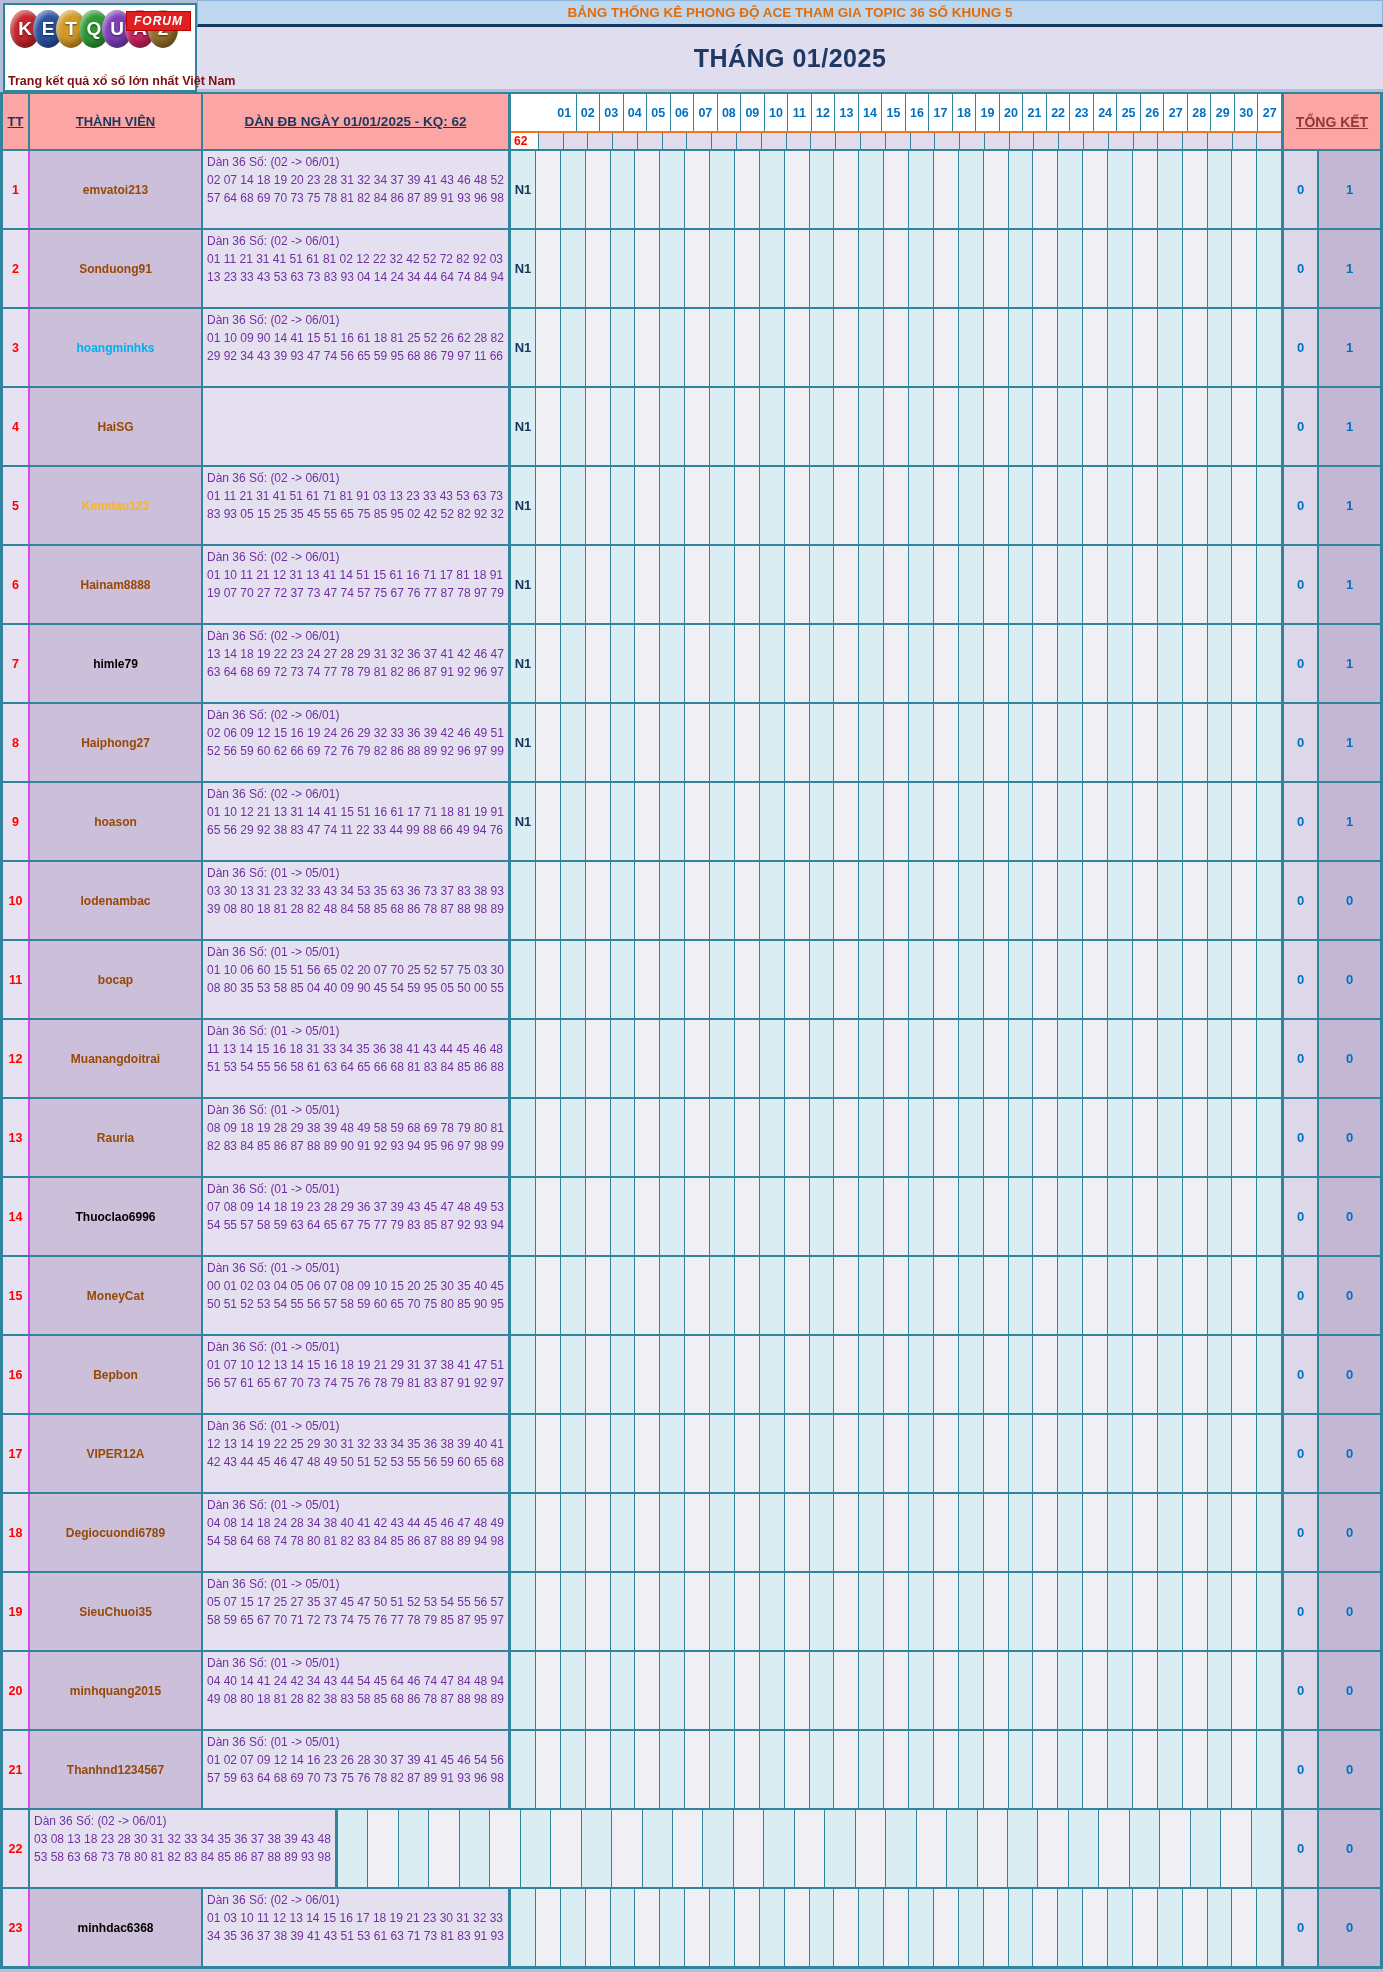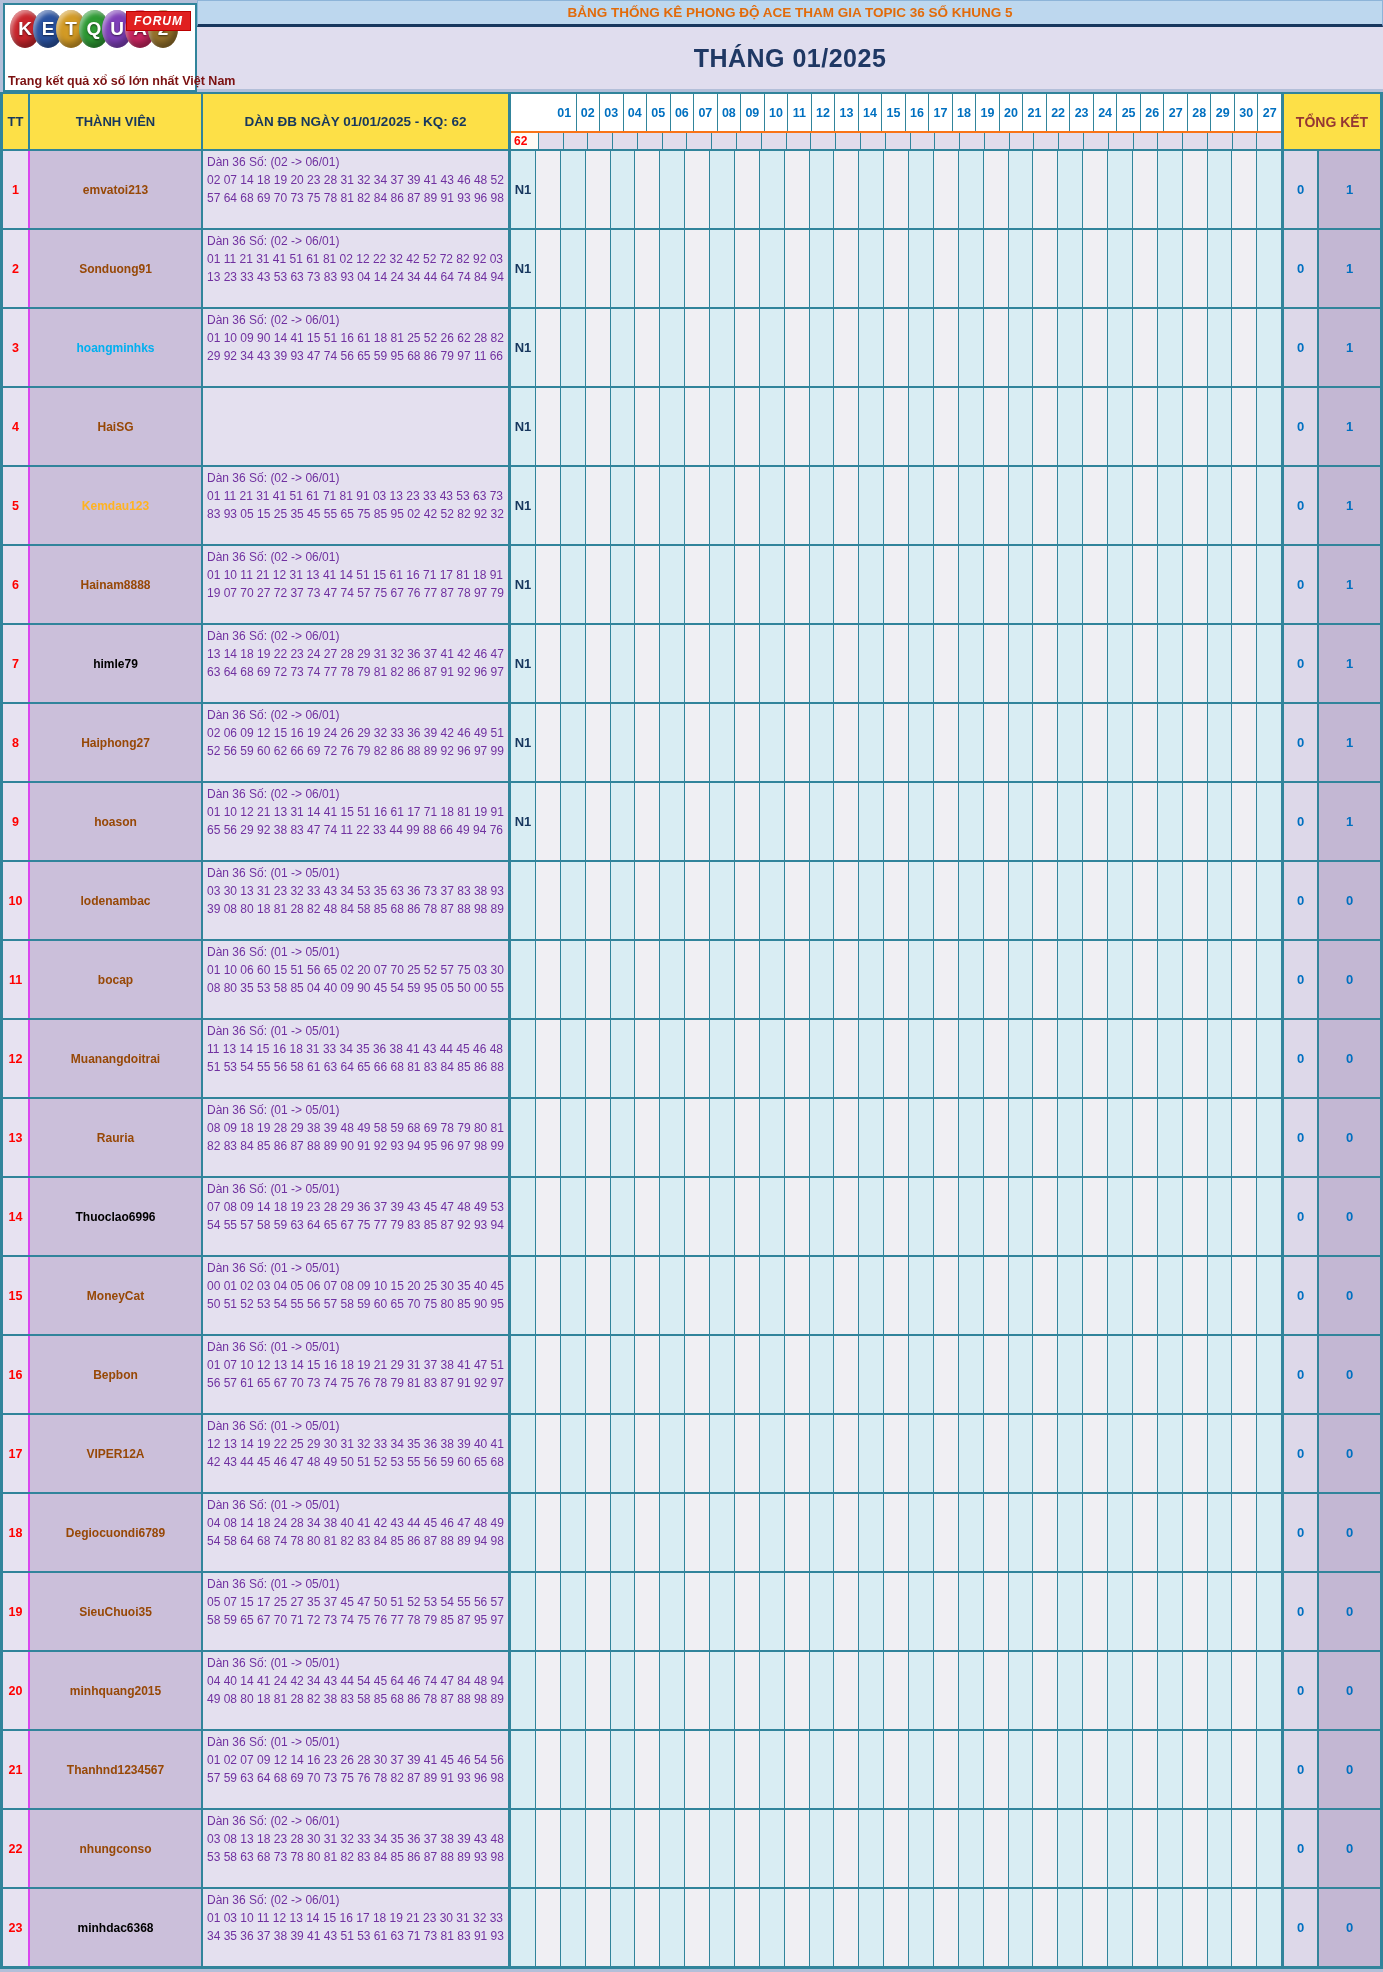--- a/index.html
+++ b/index.html
@@ -25,22 +25,22 @@
   .top-right { flex:1; display:flex; flex-direction:column; }
   .banner { height:27px; background:#BDD7EE; border:1px solid #8DB4D8; border-bottom:3px solid #17375E;
             display:flex; align-items:center; justify-content:center;
             color:#E26B0A; font-weight:bold; font-size:13.5px; }
   .month { height:62px; background:#E0DDEE; display:flex; align-items:center; justify-content:center;
            color:#1F3864; font-weight:bold; font-size:25px; letter-spacing:.5px; }
 
   
   .tbl { border:3px solid #31849B; border-top-width:2px; background:#E4E0EF; }
   .thead { display:flex; height:55px; }
-  .hcell { background:#fde047; color:#17375E; font-weight:bold; font-size:13px;
-           display:flex; align-items:center; justify-content:center; text-align:center; }
+  .hcell { background:#fca5a5; color:#17375E; font-weight:bold; font-size:13px;
+           display:flex; align-items:center; justify-content:center; text-align:center;text-decoration:underline; }
   .h-tt { width:25px; }
   .h-member { width:173px; border-left:2px solid #31849B; }
   .h-dan { width:307px; border-left:2px solid #31849B; font-size:13.5px; }
   .h-days { flex:1; display:flex; flex-direction:column; border-left:3px solid #31849B; }
   .daynums { height:37px; display:flex; }
   .daynum { flex:1; background:#ffffff; border-left:1px solid #31849B; color:#0070C0;
             font-weight:bold; font-size:12.5px; display:flex; align-items:center; justify-content:center; }
   .daynum:first-child { border-left:0;padding-left:42px; }
   .subrow { flex:1; display:flex; border-top:2px solid #f97316; }
   .subcell { flex:1; background:#E1DCEB; border-left:1px solid #31849B;
@@ -1089,21 +1089,20 @@
             <div class="daycell odd"></div>
             <div class="daycell even"></div>
             <div class="daycell odd"></div>
           </div>
     <div class="c-tk1">0</div>
     <div class="c-tk2">0</div>
   </div>
 
   <div class="row">
     <div class="c-tt">22</div>
-    <div class="c-member" style="color: rgb(151, 72, 6);">nhungconso</div>
     <div class="c-dan">
       <div>Dàn 36 Số: (02 -&gt; 06/01)</div>
       <div>03 08 13 18 23 28 30 31 32 33 34 35 36 37 38 39 43 48 53 58 63 68 73 78 80 81 82 83 84 85 86 87 88 89 93 98</div>
     </div>
     <div class="c-days">
             <div class="daycell odd"></div>
             <div class="daycell even"></div>
             <div class="daycell odd"></div>
             <div class="daycell even"></div>
             <div class="daycell odd"></div>

